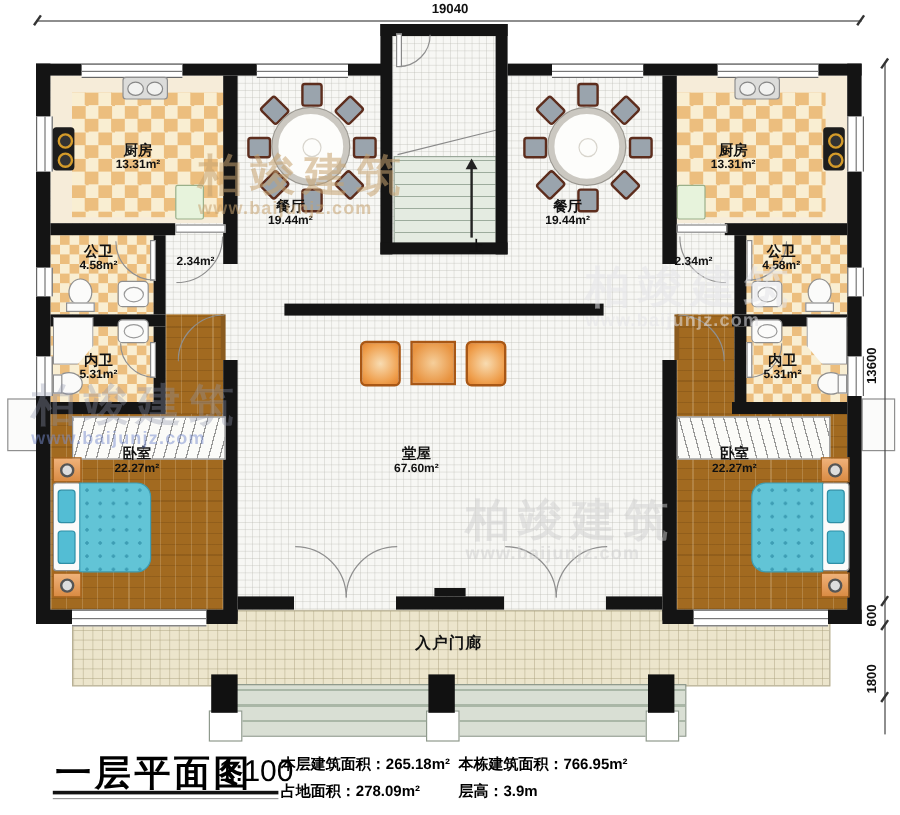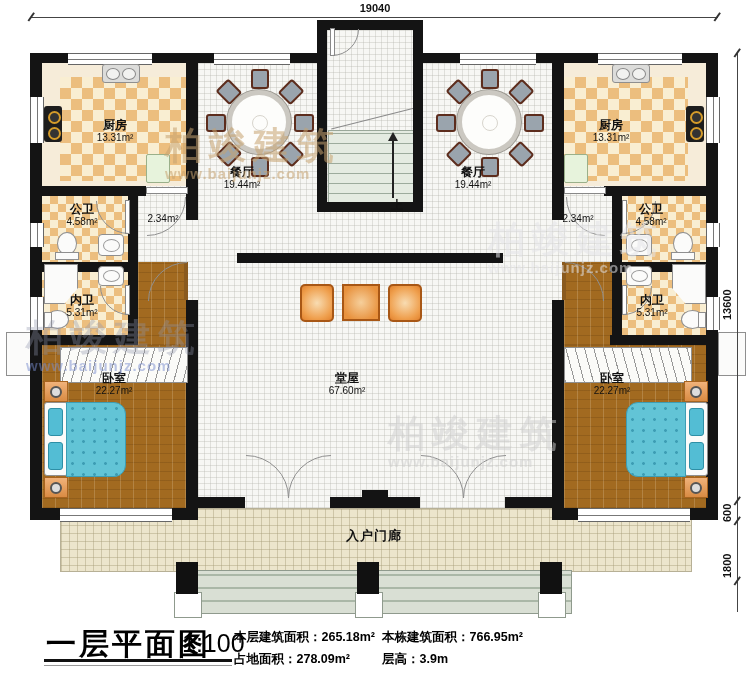--- a/index.html
+++ b/index.html
@@ -33,21 +33,21 @@
   .steps{position:absolute;background:repeating-linear-gradient(0deg,#d9dfd4 0 11px,#aab7a7 11px 13px);
          border:1px solid #8f9a8d;z-index:0;}
   .col{position:absolute;background:#111;z-index:3;}
   .colbase{position:absolute;background:#fff;border:1px solid #8f9a8d;z-index:1;}
   .stairs{position:absolute;background:repeating-linear-gradient(0deg,#e4ebe1 0 9px,#9cab9c 9px 10px);
           border:1px solid #9aa89a;z-index:3;}
   .arcq{position:absolute;border:1.5px solid #8f8f8f;border-radius:50%;z-index:5;background:transparent;}
   .leaf{position:absolute;z-index:5;}
   .rlabel{position:absolute;text-align:center;color:#111;line-height:1.2;z-index:7;}
   .rname{display:block;font-weight:bold;font-size:12px;}
-  .rarea{display:block;font-weight:normal;font-size:10px;}
+  .rarea{display:block;font-weight:bold;font-size:10px;}
   .furn{position:absolute;z-index:5;}
   .dset{position:absolute;z-index:5;}
   .dtab{position:absolute;left:50%;top:50%;width:54px;height:54px;margin:-32px 0 0 -32px;border-radius:50%;
         background:#fdfdfb;border:5px solid #cbc8c1;box-shadow:0 0 0 1px #99968f;}
   .dtab-in{position:absolute;left:50%;top:50%;width:14px;height:14px;margin:-7px 0 0 -7px;border-radius:50%;
         border:1px solid #d8d5cd;}
   .chairs{position:absolute;left:50%;top:50%;width:0;height:0;}
   .chair{position:absolute;left:-8px;top:-9px;width:14px;height:16px;background:#9aa4ad;
          border:2px solid #5d2d1d;border-radius:3px;}
   .c0{transform:rotate(0deg)   translateY(-44px);} .c1{transform:rotate(45deg)  translateY(-44px);}

